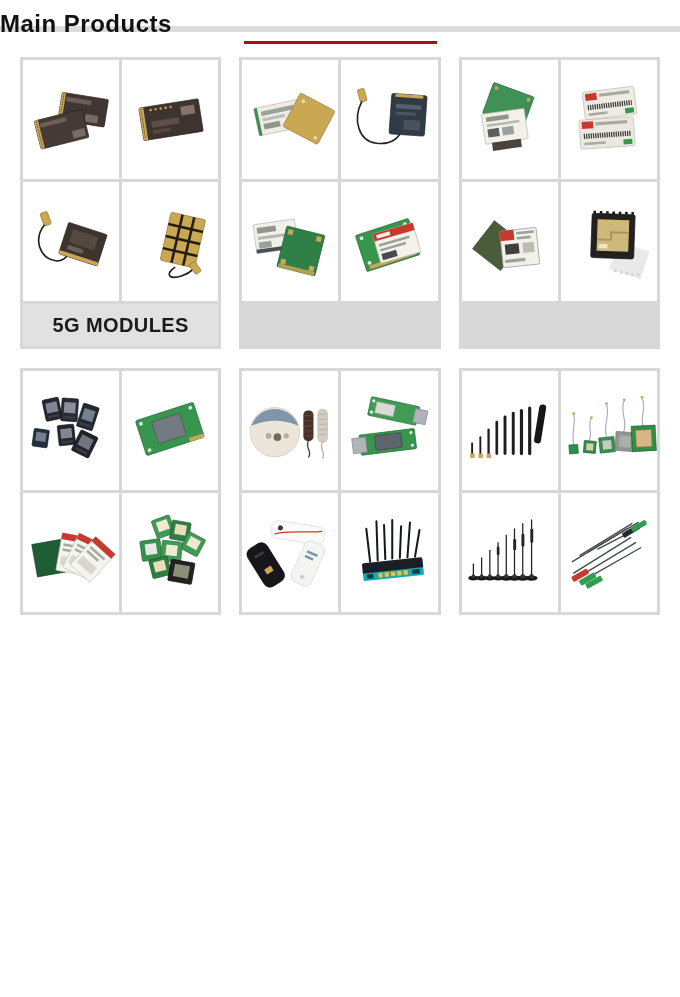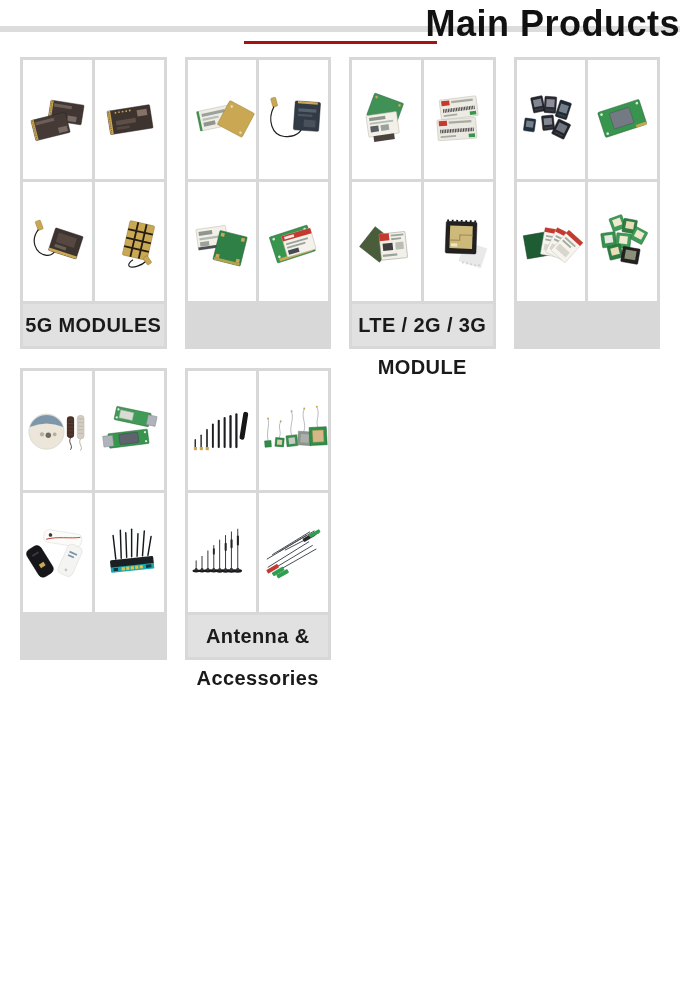--- a/index.html
+++ b/index.html
@@ -1,23 +1,23 @@
 <!DOCTYPE html>
 <html><head>
 <meta charset="utf-8">
 <style>
   html,body{margin:0;padding:0;background:#ffffff;}
   body{width:680px;height:997px;overflow:hidden;font-family:"Liberation Sans","DejaVu Sans",sans-serif;position:relative;}
   
   .page-header{position:relative;padding-top:7px;}
   .title-rule{position:absolute;left:0;right:0;top:26px;height:6px;background:#dcdcdc;}
-  h1.page-title{position:relative;margin:0;text-align:right;font-size:36px;line-height:33px;font-weight:bold;color:#111;letter-spacing:0.5px;}
+  h1.page-title{position:relative;margin:0;text-align:left;font-size:24px;line-height:33px;font-weight:bold;color:#111;letter-spacing:0.5px;}
   .title-underline{position:relative;width:193px;height:3px;background:#a61212;margin:1px auto 0;}
   
-  .sections{display:grid;grid-template-columns:1fr 1fr 1fr 1fr;column-gap:18px;row-gap:19px;margin:13px 20px 0;}
+  .sections{display:grid;grid-template-columns:1fr 1fr 1fr;column-gap:18px;row-gap:19px;margin:13px 20px 0;}
   .card{background:#d8d8d8;padding:3px;}
   .cells{display:grid;grid-template-columns:1fr 1fr;gap:3px;}
   .cell{background:#ffffff;height:119px;overflow:hidden;}
   .cell svg{display:block;width:100%;height:100%;}
   .card-label{margin-top:3px;background:#e1e1e1;height:42px;line-height:42px;text-align:center;font-size:20px;font-weight:bold;color:#1a1a1a;letter-spacing:0.4px;}
 </style>
 </head>
 <body>
 
 <header class="page-header">
@@ -239,21 +239,20 @@
                 <rect x="70" y="12" width="4" height="4"></rect>
                 <rect x="80" y="12" width="4" height="4"></rect>
                 <rect x="90" y="12" width="4" height="4"></rect>
                 <rect x="100" y="12" width="4" height="4"></rect>
                 <rect x="110" y="12" width="4" height="4"></rect>
               </g>
             </g>
         </svg>
       </div>
     </div>
-    <div class="card-label">LTE / 2G / 3G MODULE</div>
   </section>
 
   <section class="card">
     <div class="cells">
       <div class="cell">
         <svg viewBox="0 0 152 119">
           <g transform="translate(30 12) rotate(-12)">
               <rect width="26" height="34" rx="2" fill="#26262e" stroke="#101014"></rect>
               <rect x="4" y="6" width="18" height="16" fill="#818692"></rect>
               <rect x="4" y="26" width="18" height="4" fill="#3a3a44"></rect>
@@ -560,16 +559,15 @@
             </g>
           <g transform="rotate(-31 110 26)">
               <rect x="96" y="22" width="30" height="8" rx="2" fill="#26292d"></rect>
             </g>
           <g transform="rotate(-30 124 17)">
               <rect x="110" y="13" width="26" height="8" rx="2" fill="#2f9e4f"></rect>
             </g>
         </svg>
       </div>
     </div>
-    <div class="card-label">Antenna &amp; Accessories</div>
   </section>
 
 </div>
 
 </body></html>

